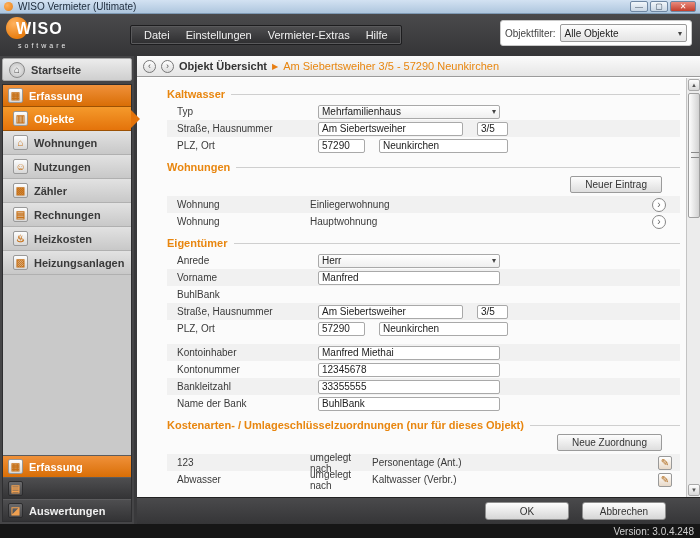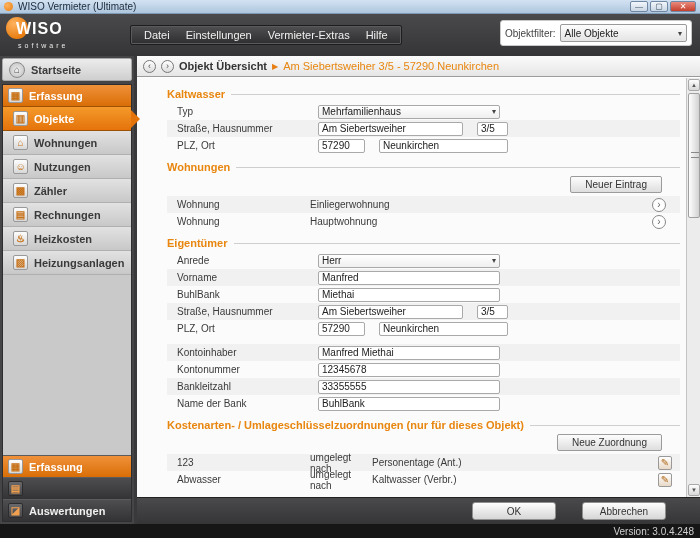--- a/index.html
+++ b/index.html
@@ -84,21 +84,21 @@
   .edit-btn { width:14px; height:14px; border:1px solid #999; border-radius:2px; background:linear-gradient(#fff,#e8d9c8); color:#b06a1a; font-size:10px; line-height:12px; text-align:center; margin-right:2px; }
 
   
   .vscroll { position:absolute; right:0; top:0; bottom:0; width:14px; background:#ececec; border-left:1px solid #c4c4c4; }
   .sc-btn { position:absolute; left:1px; width:12px; height:12px; background:linear-gradient(#fdfdfd,#d8d8d8); border:1px solid #a8a8a8; border-radius:2px; font-size:6px; text-align:center; line-height:10px; color:#555; }
   .sc-up { top:1px; } .sc-down { bottom:1px; }
   .sc-thumb { position:absolute; left:1px; top:15px; width:12px; height:125px; background:linear-gradient(90deg,#fdfdfd,#d2d2d2); border:1px solid #9f9f9f; border-radius:2px; }
   .sc-grip { position:absolute; left:2px; top:58px; width:8px; height:6px; border-top:1px solid #888; border-bottom:1px solid #888; }
 
   
-  .bottombar { height:27px; background:linear-gradient(#4a4a4c,#353537); display:flex; align-items:center; justify-content:flex-end; gap:26px; padding-right:34px; border-top:1px solid #222; }
+  .bottombar { height:27px; background:linear-gradient(#4a4a4c,#353537); display:flex; align-items:center; justify-content:flex-end; gap:13px; padding-right:34px; border-top:1px solid #222; }
   .dlg-btn { width:84px; height:18px; font-size:10px; color:#333; background:linear-gradient(#fdfdfd,#d6d6d6); border:1px solid #8f8f8f; border-radius:3px; }
 
   .versionbar { height:14px; background:#161616; color:#cfcfcf; font-size:10px; text-align:right; padding:2px 6px 0 0; }
 </style>
 </head>
 <body>
 
 <div class="window">
 
   <div class="titlebar">
@@ -254,21 +254,20 @@
                 <span>Herr</span>
                 <span class="caret">▾</span>
               </div>
             </div>
             <div class="frow">
               <span class="flab">Vorname</span>
               <input class="fin w182" value="Manfred" style="">
             </div>
             <div class="frow">
               <span class="flab">BuhlBank</span>
-              <input class="fin w182" value="Miethai" style="">
             </div>
             <div class="frow">
               <span class="flab">Straße, Hausnummer</span>
               <input class="fin w145" value="Am Siebertsweiher" style="">
               <input class="fin w31" value="3/5" style="">
             </div>
             <div class="frow">
               <span class="flab">PLZ, Ort</span>
               <input class="fin w47" value="57290" style="">
               <input class="fin w129" value="Neunkirchen" style="">

